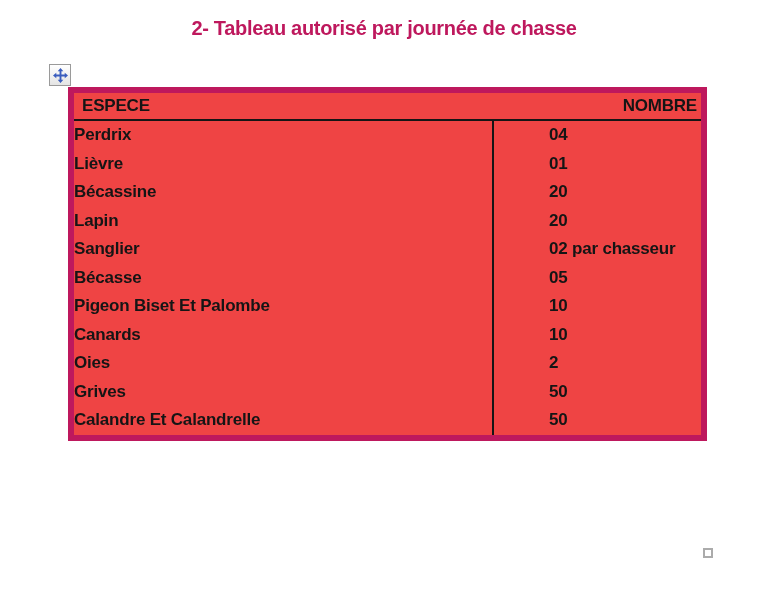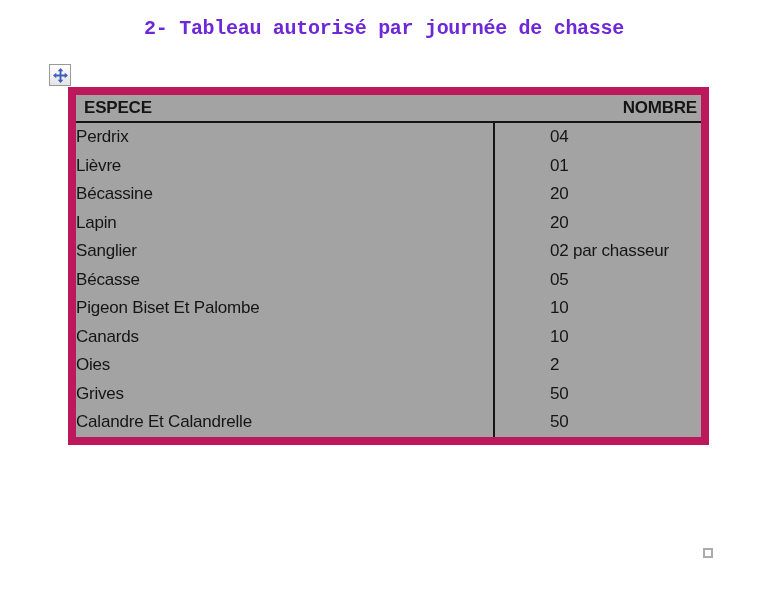--- a/index.html
+++ b/index.html
@@ -15,22 +15,21 @@
   
   .doc-title {
     position: absolute;
     top: 17px;
     left: 0;
     width: 768px;
     text-align: center;
     font-size: 20px;
     font-weight: bold;
     letter-spacing: -0.3px;
-    color: #6d28d9;
-    font-family: Liberation Mono, monospace;
+    color: #be185d;
   }
 
   
   .move-handle {
     position: absolute;
     left: 49px;
     top: 64px;
     width: 22px;
     height: 22px;
     border: 1px solid #9a9a9a;
@@ -41,42 +40,43 @@
     cursor: move;
   }
 
   
   .tbl {
     position: absolute;
     left: 68px;
     top: 87px;
     border-collapse: collapse;
     table-layout: fixed;
-    border: 8px solid #be185d;
-    background: #a3a3a3;
+    border: 6px solid #be185d;
+    background: #ef4444;
   }
   .tbl th, .tbl td {
     font-size: 17px;
     letter-spacing: -0.2px;
     vertical-align: top;
     overflow: hidden;
   }
   .col-espece { width: 422px; }
   .col-nombre { width: 211px; }
   .tbl thead th {
     border-bottom: 2px solid #151515;
     height: 28px;
     font-weight: bold;
     line-height: 26px;
   }
   .tbl thead th.c-espece { text-align: left; padding: 0 8px; }
   .tbl thead th.c-nombre { text-align: right; padding: 0 4px; }
   .tbl td {
     line-height: 28.5px;
     padding: 0 0;
+    font-weight: bold;
   }
   .tbl td.c-nombre {
     border-left: 2px solid #151515;
     padding-left: 55px;
     white-space: nowrap;
   }
   .tbl td.c-espece .wrap {
     display: inline-block;
     max-width: 352px;
     line-height: 28.5px;

